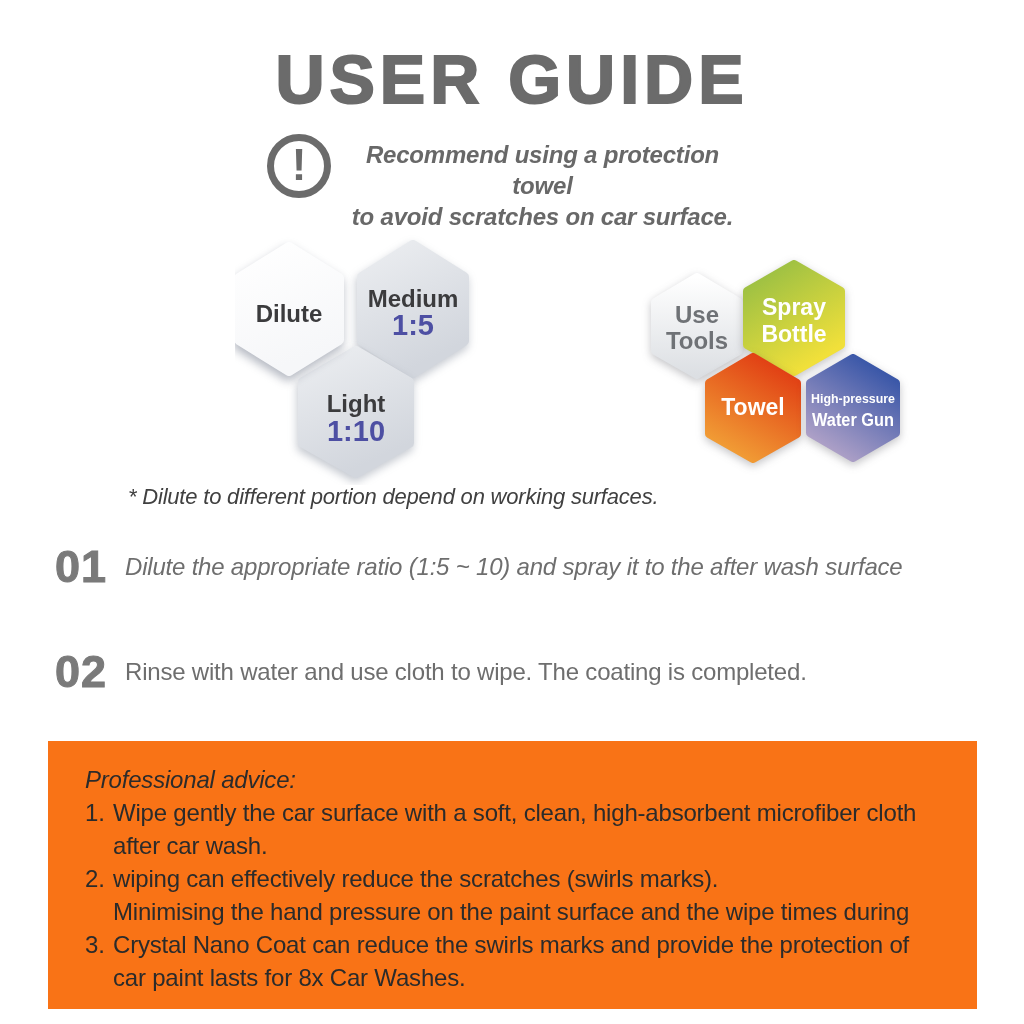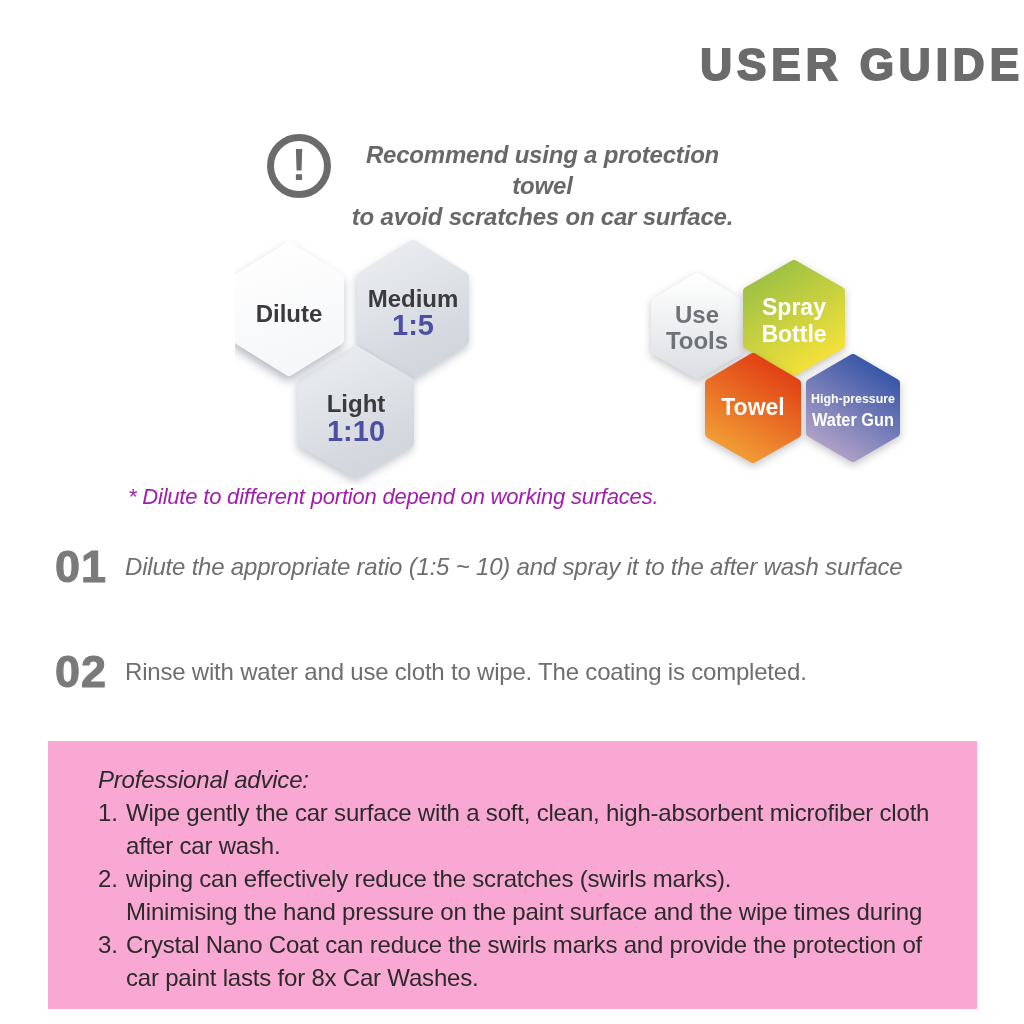--- a/index.html
+++ b/index.html
@@ -4,22 +4,22 @@
 <style>
   html,body{margin:0;padding:0;}
   body{
     width:1024px;height:1024px;background:#ffffff;position:relative;
     font-family:"Liberation Sans",sans-serif;overflow:hidden;
   }
   .abs{position:absolute;}
 
   
   .page-title{
-    top:40px;left:0;width:1024px;text-align:right;
-    font-size:44px;font-weight:bold;letter-spacing:5px;
+    top:40px;left:0;width:1024px;text-align:center;
+    font-size:68px;font-weight:bold;letter-spacing:5px;
     color:#6b6b6b;-webkit-text-stroke:2px #6b6b6b;
   }
 
   
   .notice-icon{
     top:134px;left:267px;width:50px;height:50px;
     border:7px solid #6b6b6b;border-radius:50%;
     display:flex;align-items:center;justify-content:center;
   }
   .notice-bang{
@@ -39,42 +39,42 @@
   .hex-shadow-big{filter:drop-shadow(-1px 5px 5px rgba(90,100,120,0.45));}
   .hex-shadow{filter:drop-shadow(-1px 4px 4px rgba(90,100,120,0.35));}
   .hex-shadow-soft{filter:drop-shadow(0px 3px 4px rgba(60,60,70,0.30));}
   .hex-label{fill:#3b3b3d;font-weight:bold;}
   .hex-ratio{fill:#4d4fa3;font-weight:bold;}
   .hex-white-label{fill:#ffffff;font-weight:bold;}
   .hex-gray-label{fill:#6f7276;font-weight:bold;}
 
   
   .footnote{
-    top:484px;left:128px;font-size:22px;font-style:italic;color:#a21caf;
+    top:484px;left:128px;font-size:22px;font-style:italic;color:#404040;
     letter-spacing:-0.2px;
   }
 
   
   .step-num{
     font-size:45px;font-weight:bold;color:#7a7a7a;line-height:45px;
     letter-spacing:1px;-webkit-text-stroke:1px #7a7a7a;
   }
   .step-num-1{top:544px;left:55px;}
   .step-num-2{top:649px;left:55px;}
   .step-text{
     font-size:24px;color:#6e6e6e;line-height:38px;letter-spacing:-0.2px;
     white-space:nowrap;
   }
   .step-text-1{top:548px;left:125px;font-style:italic;}
   .step-text-2{top:653px;left:125px;}
 
   
   .advice-box{
-    top:741px;left:48px;width:929px;height:268px;background:#f9a8d4;
-    box-sizing:border-box;padding:22px 30px 0 50px;
+    top:741px;left:48px;width:929px;height:268px;background:#f97316;
+    box-sizing:border-box;padding:22px 30px 0 37px;
     color:#2b2b2b;font-size:24px;letter-spacing:-0.2px;
   }
   .advice-heading{
     font-style:italic;line-height:33px;
   }
   .advice-item{display:flex;}
   .advice-num{width:28px;flex:none;line-height:33px;}
   .advice-lines{flex:1;}
   .advice-lines div{line-height:33px;white-space:nowrap;}
 </style>

